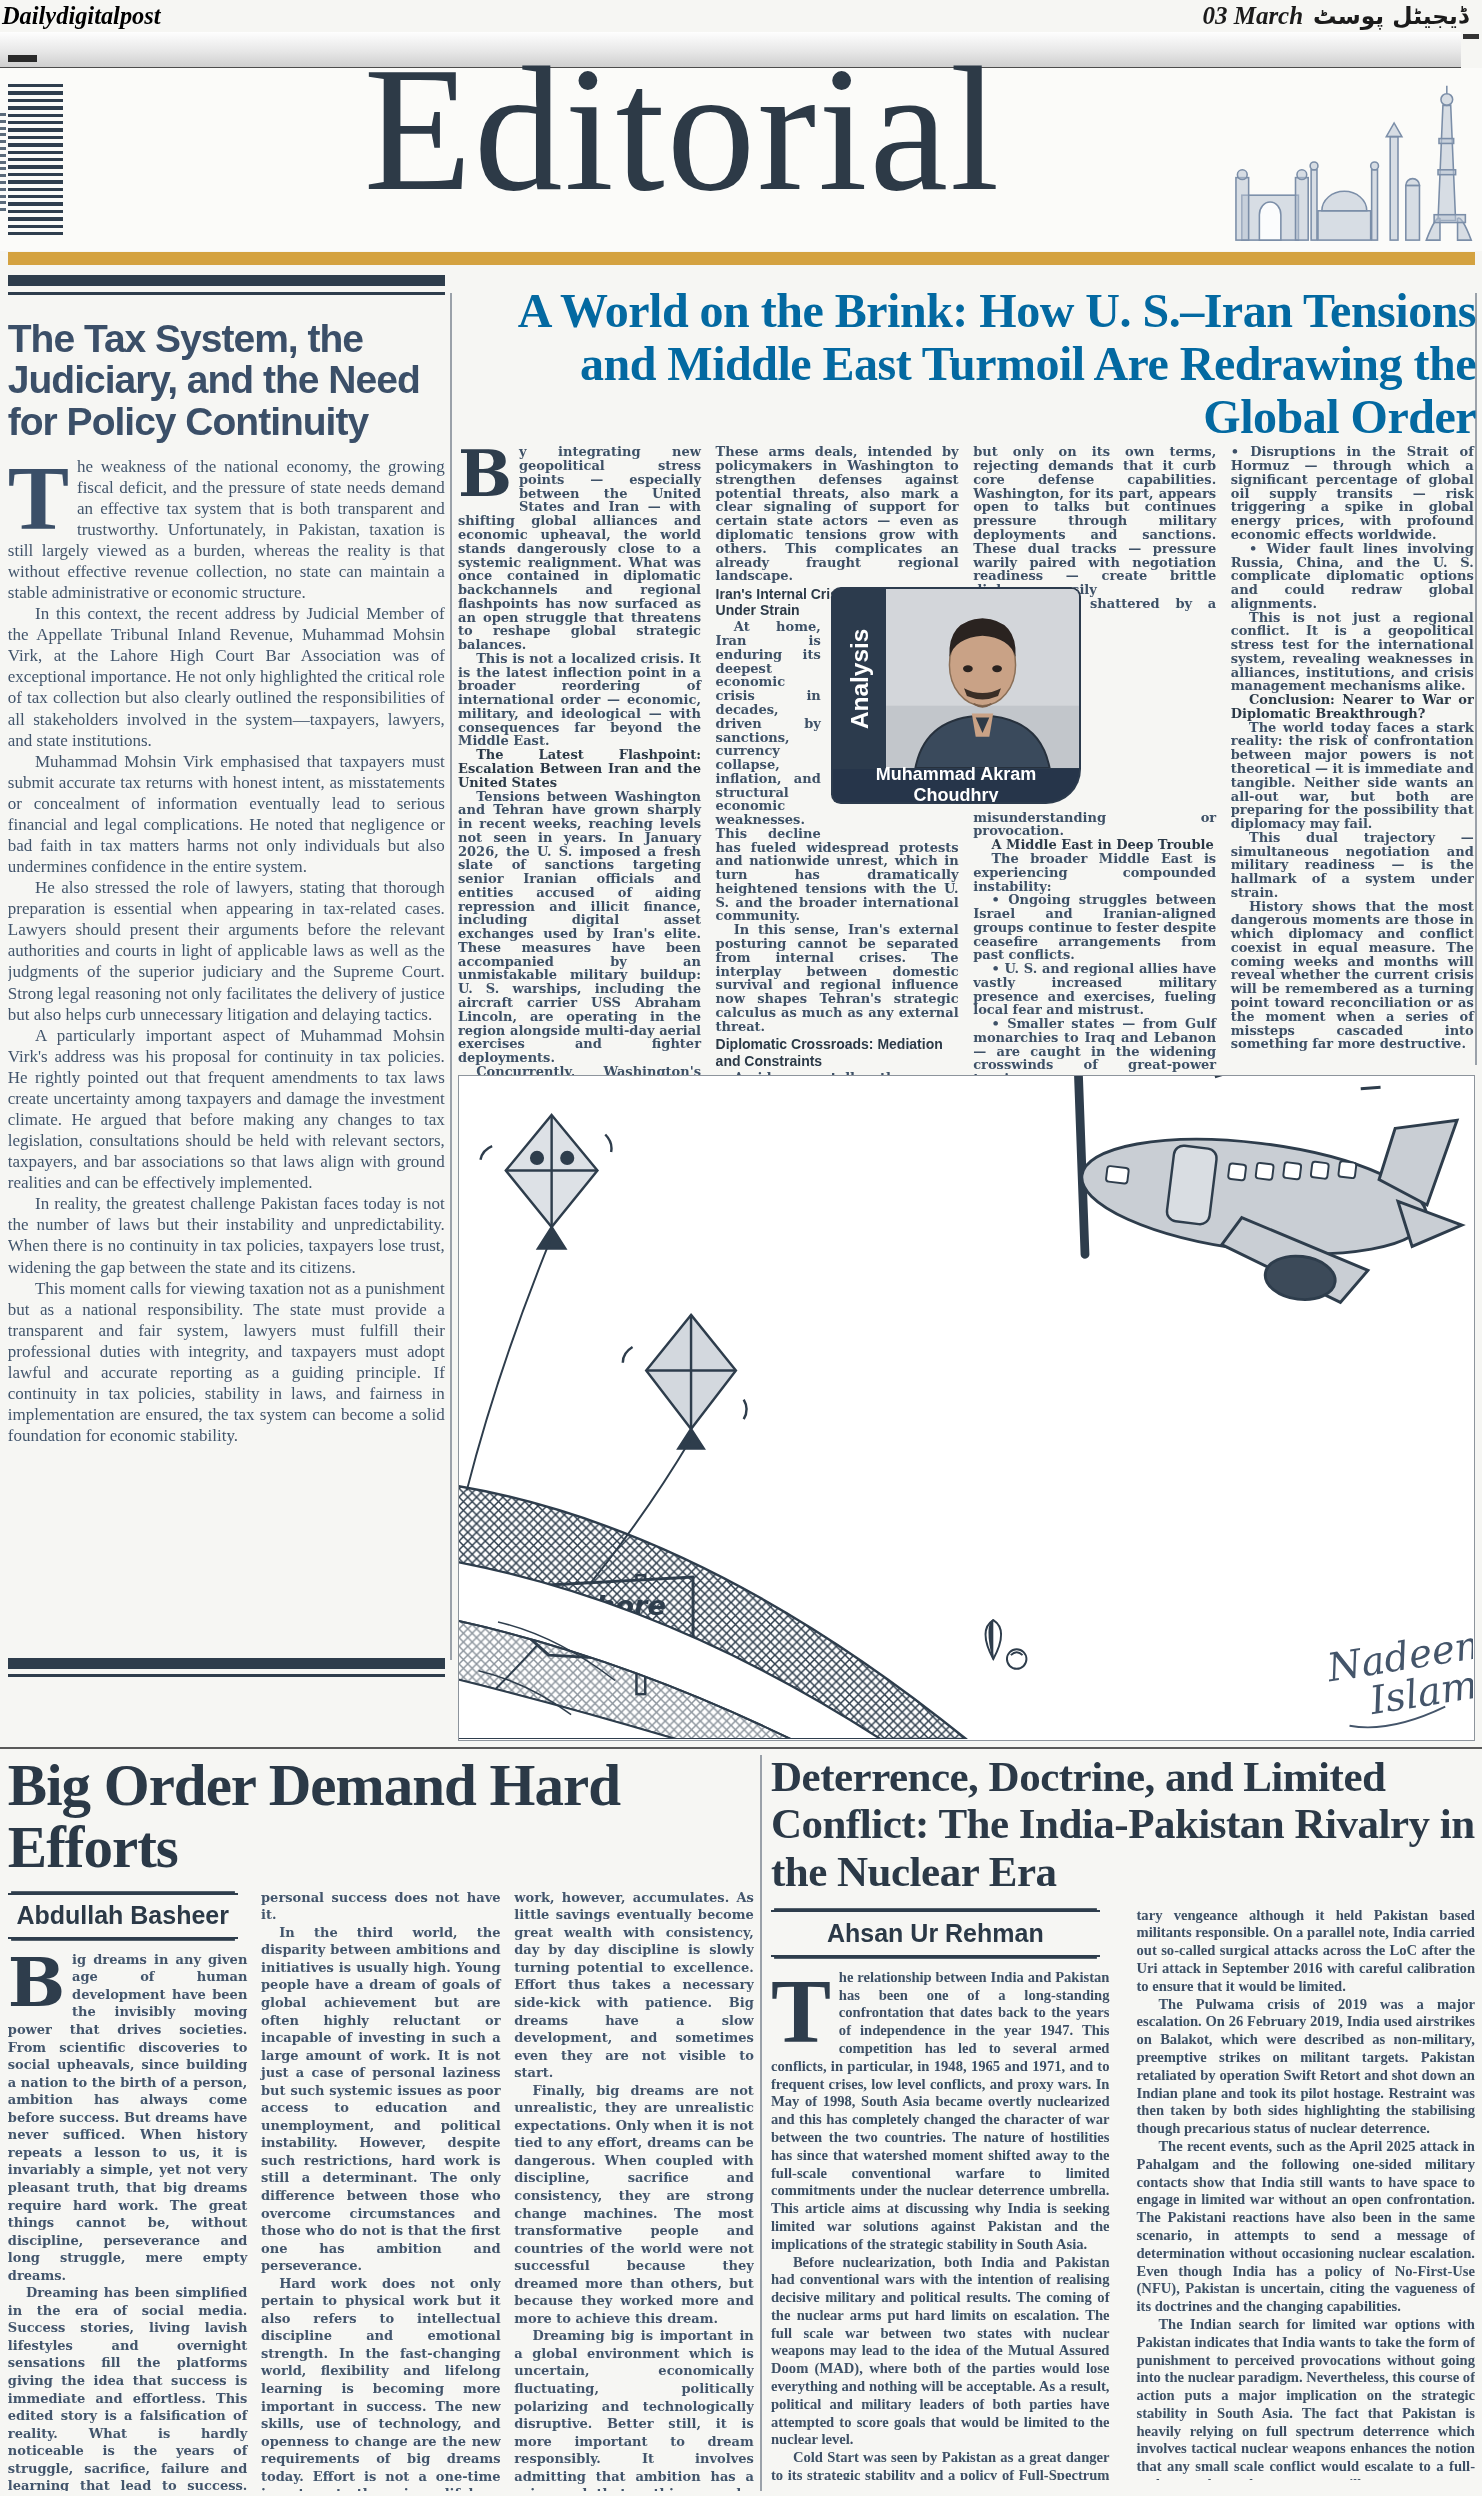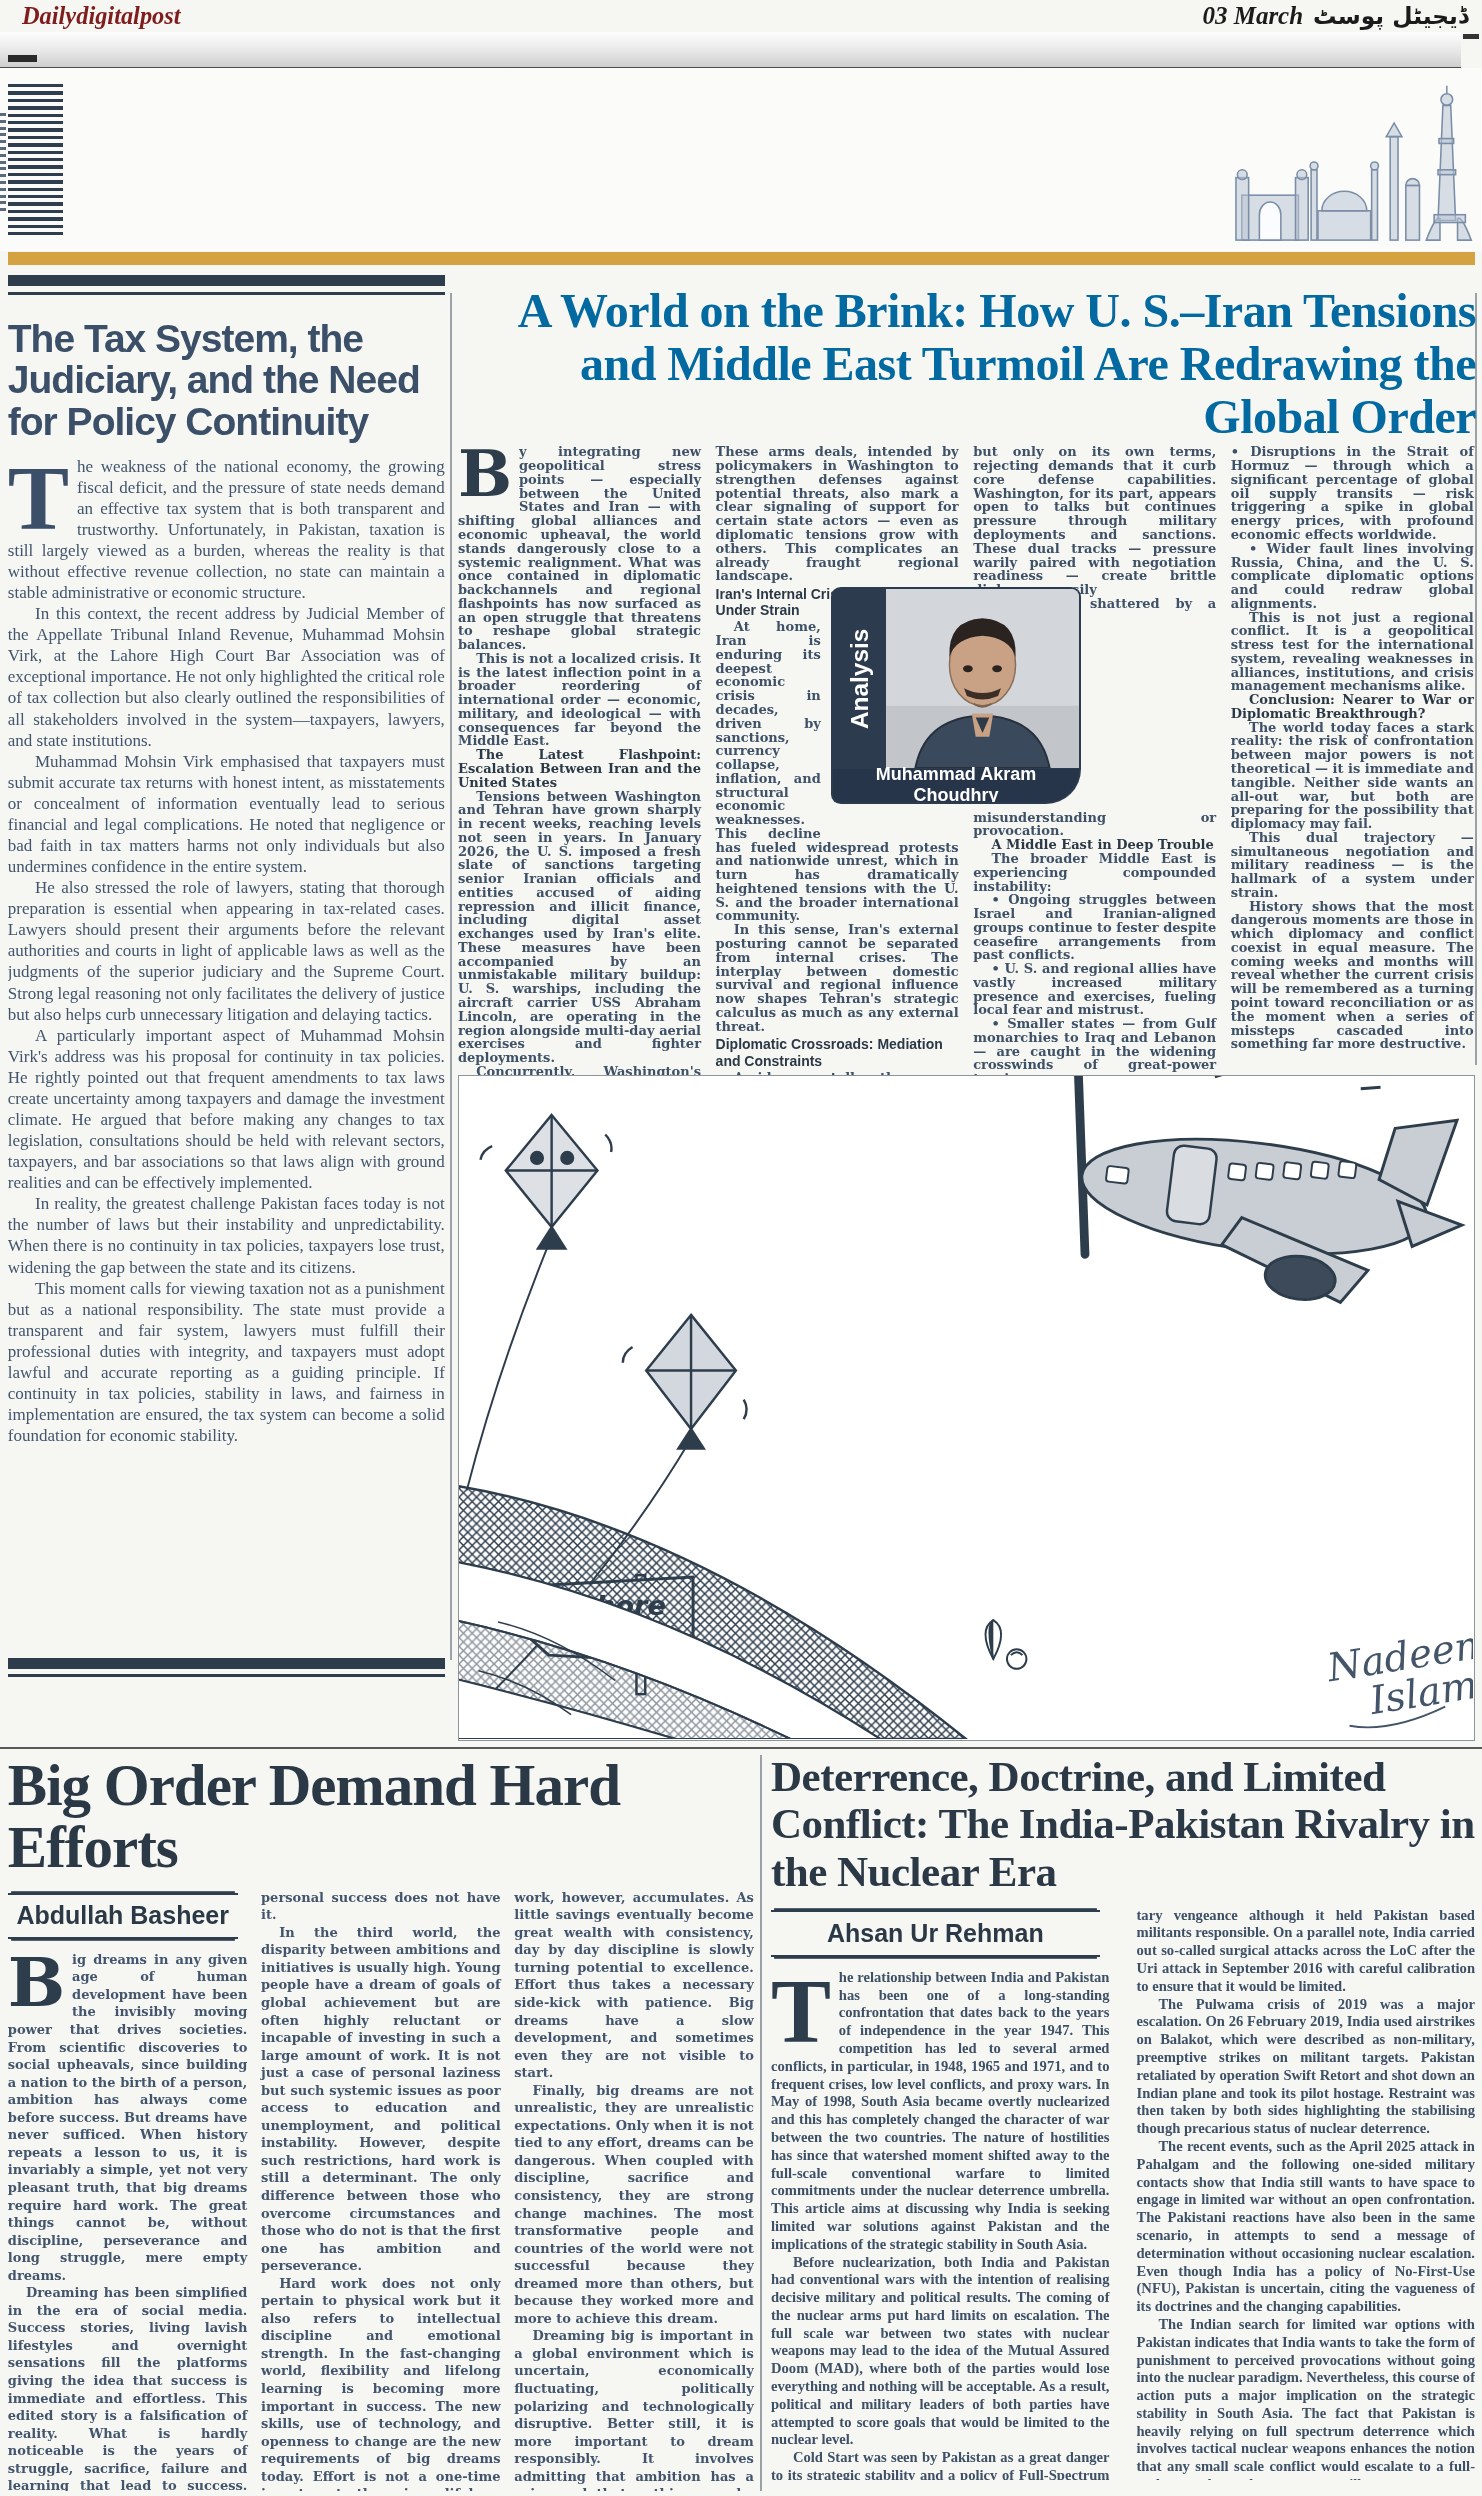--- a/index.html
+++ b/index.html
@@ -1,21 +1,21 @@
 <!DOCTYPE html>
 <html><head>
 <meta charset="utf-8">
 <style>
   html,body{margin:0;padding:0;}
   body{width:1482px;height:2497px;position:relative;background:#f6f6f3;overflow:hidden;
        font-family:"Liberation Serif",serif;-webkit-font-smoothing:antialiased;}
   .abs{position:absolute;}
   
   #hdr{left:0;top:0;width:1482px;height:32px;}
-  #paper{left:22px;top:2px;font:bold italic 24.4px "Liberation Serif",serif;color:#7f1d1d;}
+  #paper{left:2px;top:2px;font:bold italic 24.4px "Liberation Serif",serif;color:#000000;}
   #dateblk{right:13.7px;top:2px;font:bold italic 25px "Liberation Serif",serif;color:#1b1b1b;white-space:nowrap;}
   #dateblk .urdu{font:bold 23.4px "DejaVu Sans",sans-serif;font-style:normal;margin-left:9.8px;}
   #graybar{left:0;top:32px;width:1461px;height:35px;background:linear-gradient(#fefefe,#e7e7e7 55%,#cfcfcf);border-bottom:2.4px solid #4c4c4c;}
   .gmark{position:absolute;background:#2a2a2a;}
   #gm1{left:7.8px;bottom:4.9px;width:29px;height:6.8px;}
   #gm2{left:614px;bottom:-3.9px;width:15.6px;height:2.9px;border-radius:0 0 7.8px 7.8px;background:#555;}
   #gm3{right:-17.6px;top:2px;width:15.6px;height:4.9px;background:#333;}
   
   #masthead{left:0;top:68px;width:1482px;height:183px;background:#fbfbf9;}
   #barcode{left:7.8px;top:15.6px;width:55px;height:154px;background:repeating-linear-gradient(#2f3e4e 0 3.4px,rgba(0,0,0,0) 3.4px 7.4px);}
@@ -90,20 +90,21 @@
 </div>
 <div class="abs" id="graybar">
   <span class="gmark abs" id="gm1"></span>
   <span class="gmark abs" id="gm2"></span>
   <span class="gmark abs" id="gm3"></span>
 </div>
 
 <div class="abs" id="masthead">
   <div class="abs" id="barcode2"></div>
   <div class="abs" id="barcode"></div>
+  <div class="abs" id="edtitle">Editorial</div>
   <svg class="abs" id="skyline" width="246" height="172" viewBox="0 0 252 176">
     <g stroke="#7b8ea8" stroke-width="1.6" fill="#b9c4d4" fill-opacity="0.55">
       <rect x="8" y="122" width="58" height="46"></rect>
       <rect x="2" y="104" width="13" height="64"></rect>
         <rect x="63" y="104" width="13" height="64"></rect>
       <circle cx="8.5" cy="101" r="5"></circle>
         <circle cx="69.5" cy="101" r="5"></circle>
       <path d="M26 168 v-26 a11 13 0 0 1 22 0 v26 z" fill="#fff" fill-opacity="0.9"></path>
       <rect x="86" y="138" width="54" height="30"></rect>
       <path d="M90 138 a23 20 0 0 1 46 0 z"></path>

